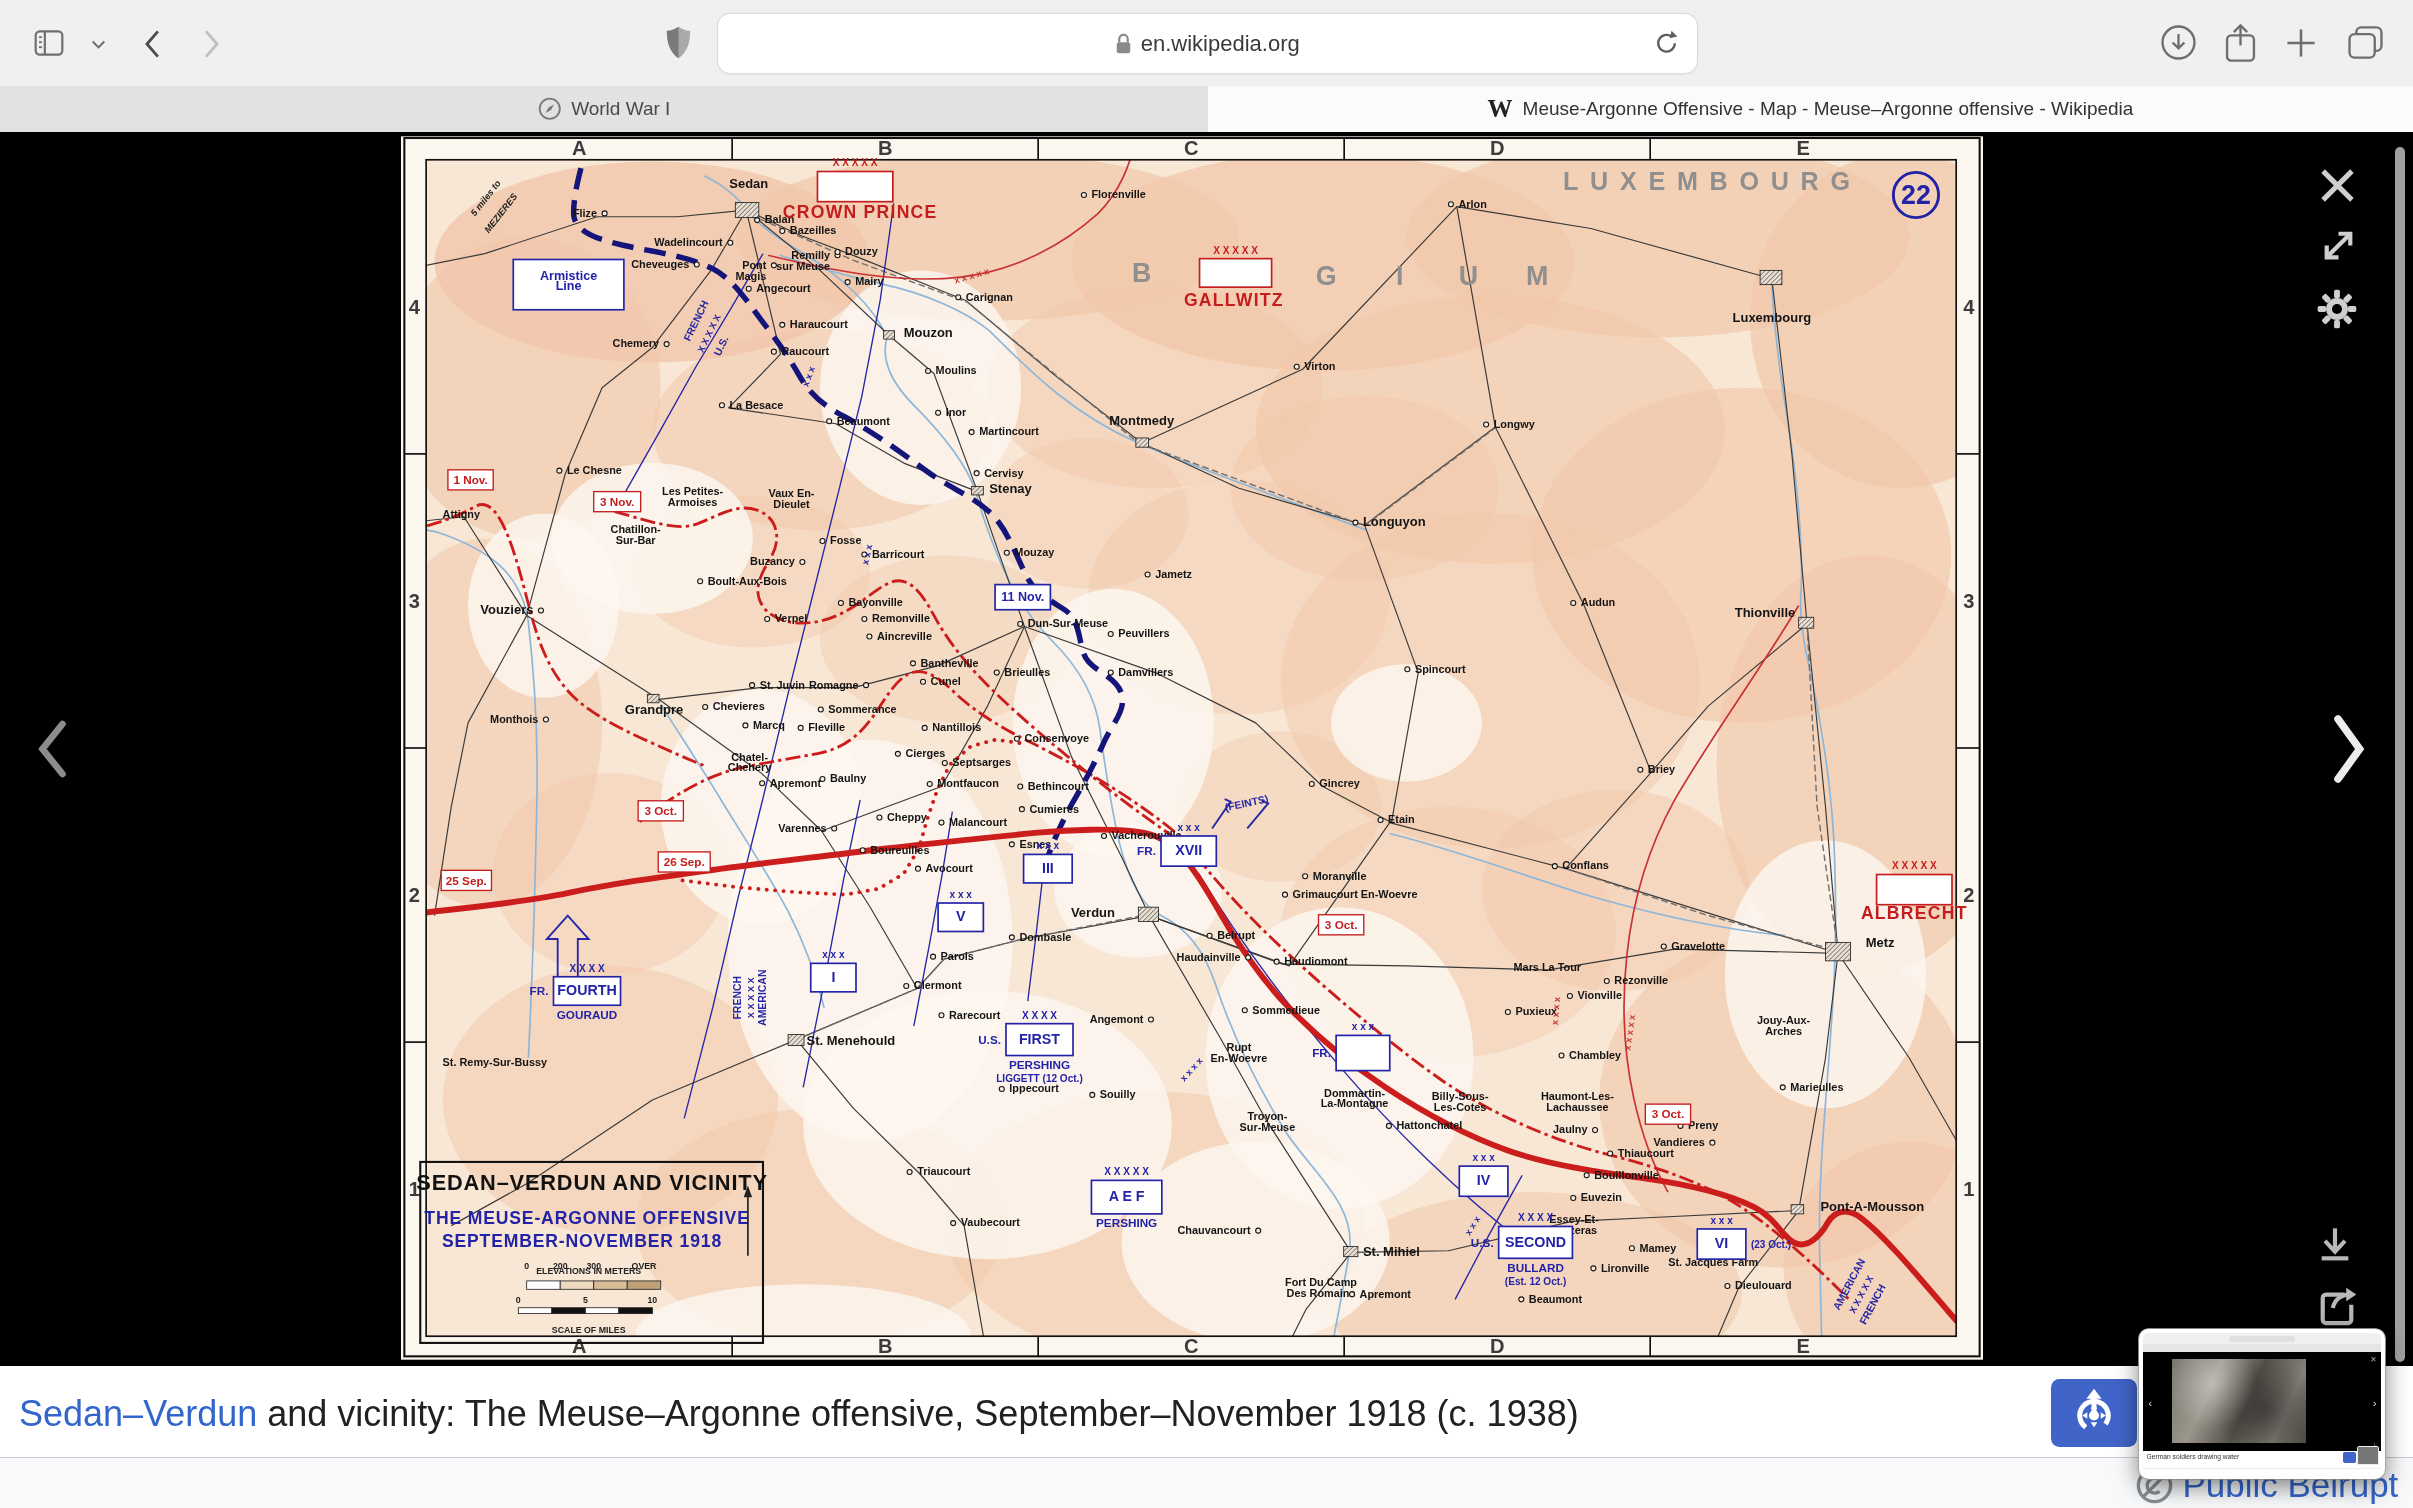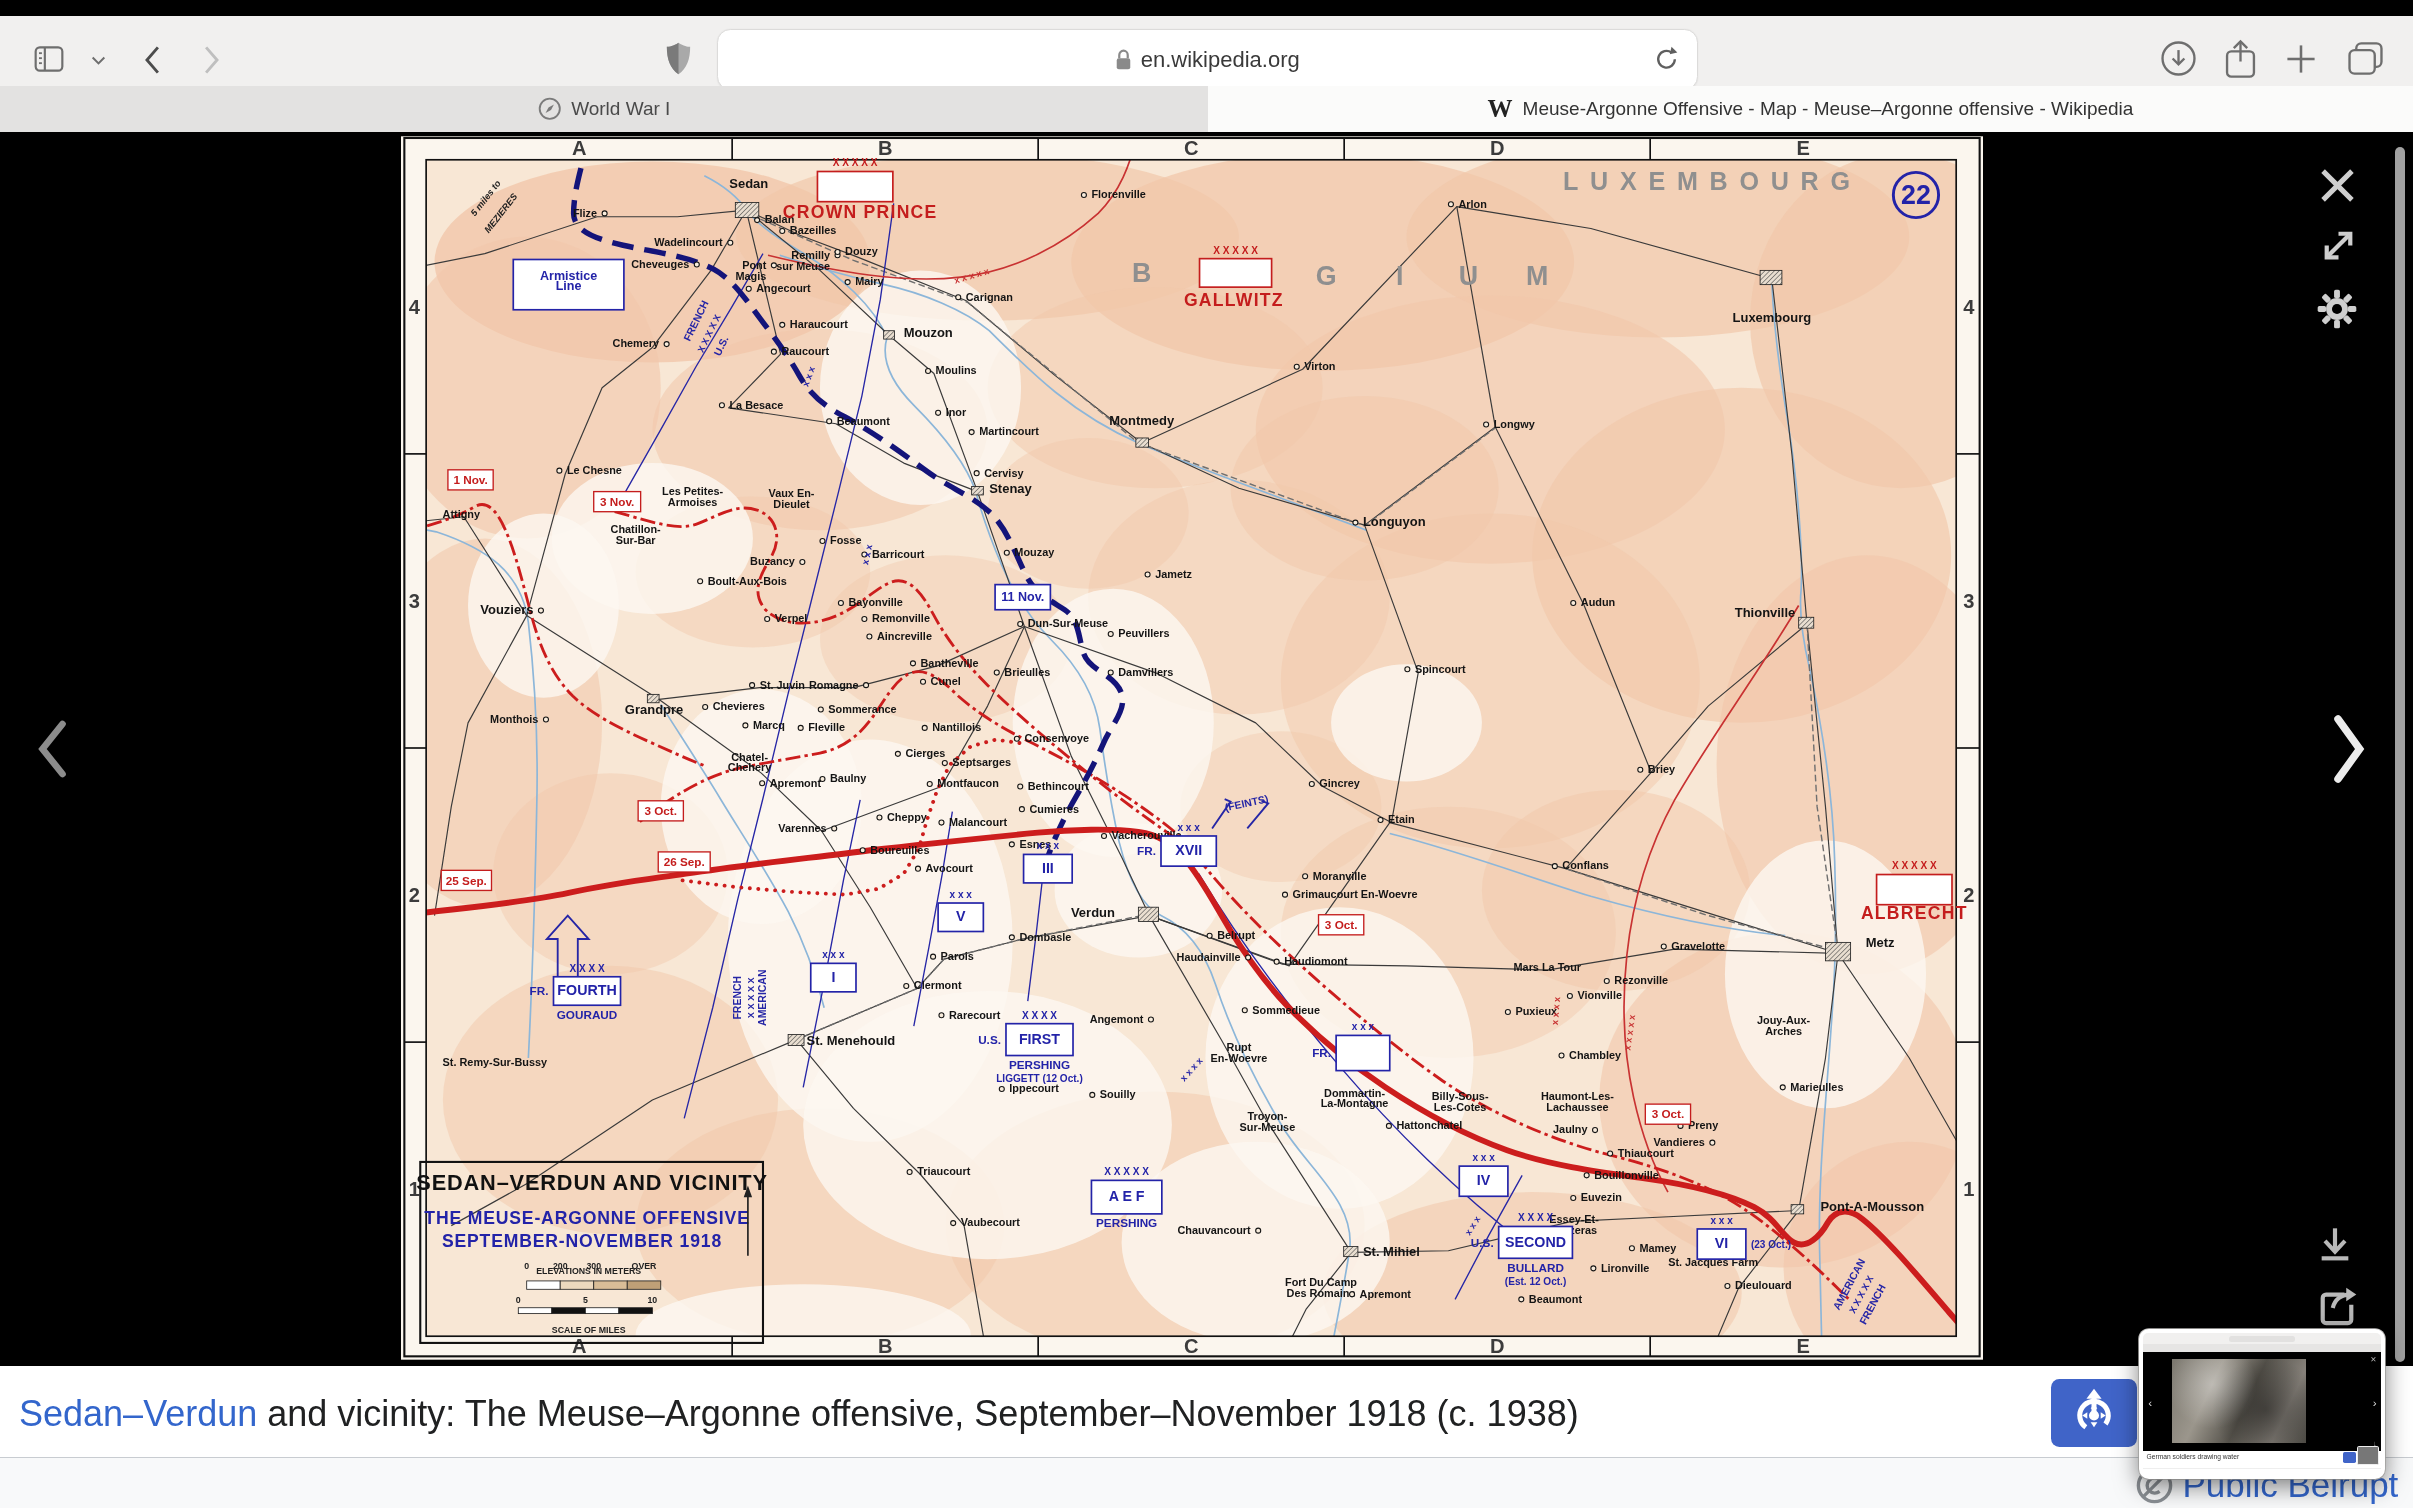--- a/index.html
+++ b/index.html
@@ -1,18 +1,18 @@
 <!DOCTYPE html>
 <html style="font-size:13.4px"><head>
 <meta charset="utf-8">
 <style>
   html,body{margin:0;padding:0;background:#000;}
   .app{position:relative;width:2413px;height:1508px;overflow:hidden;font-family:"Liberation Sans",sans-serif;background:#000;}
   
-  .toolbar{position:absolute;left:0;top:16px;width:2413px;height:86px;background:#f1f0ef;border-bottom:0.8px solid #d7d6d5;}
+  .toolbar{position:absolute;left:0;top:0;width:2413px;height:86px;background:#f1f0ef;border-bottom:0.8px solid #d7d6d5;}
   .tico{position:absolute;color:#6e6e6e;}
   .urlbar{position:absolute;left:717px;top:13.4px;width:979px;height:59px;background:#fff;border:0.8px solid #dcdbda;border-radius:13.4px;box-shadow:0 0.8px 1.7px rgba(0,0,0,.06);display:flex;align-items:center;justify-content:center;}
   .urltxt{font-size:22px;color:#3a3a3a;margin-left:8.4px;}
   .reload{position:absolute;right:18.4px;top:14.2px;}
   .tabbar{position:absolute;left:0;top:86px;width:2413px;height:46px;background:#e3e2e1;border-bottom:0.8px solid #b9b8b7;}
   .tab{position:absolute;top:0;height:46px;display:flex;align-items:center;justify-content:center;font-size:19px;color:#4a4a4a;}
   .tab.left{left:0;width:1208px;background:#e3e2e1;border-right:0.8px solid #c9c8c7;}
   .tab.right{left:1208px;width:1205px;background:#fbfbfa;color:#333;}
   .tablabel{margin-left:10px;white-space:nowrap;}
   

